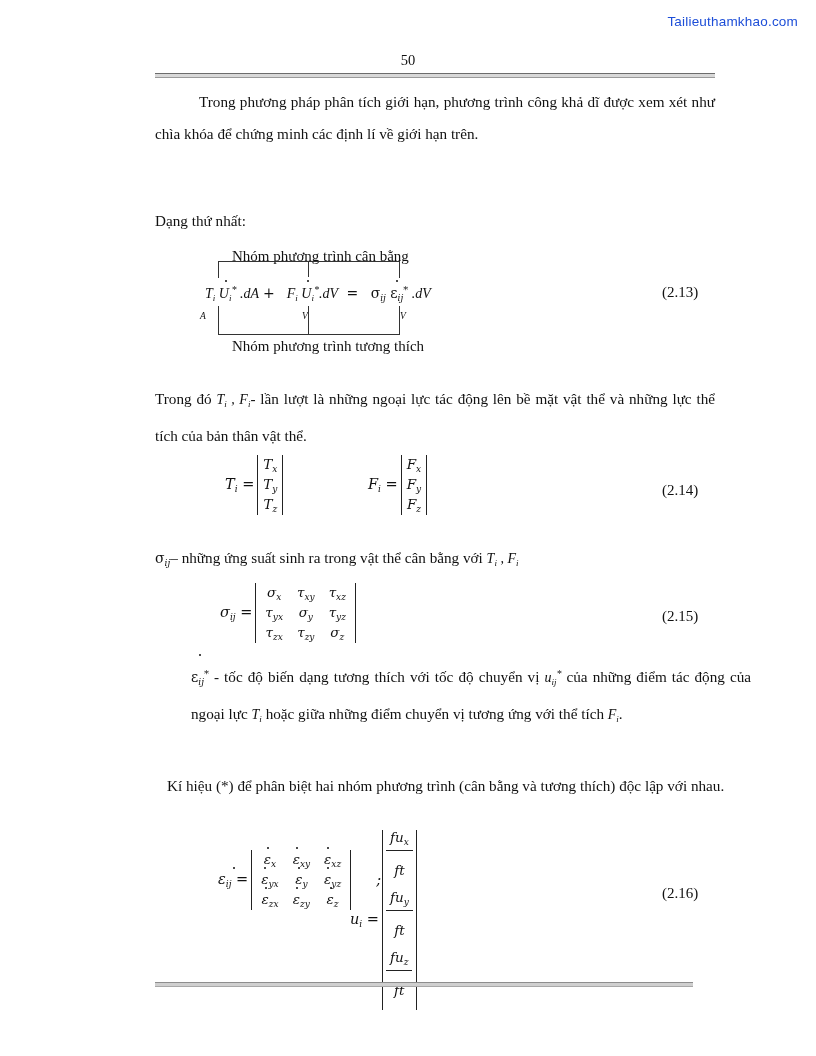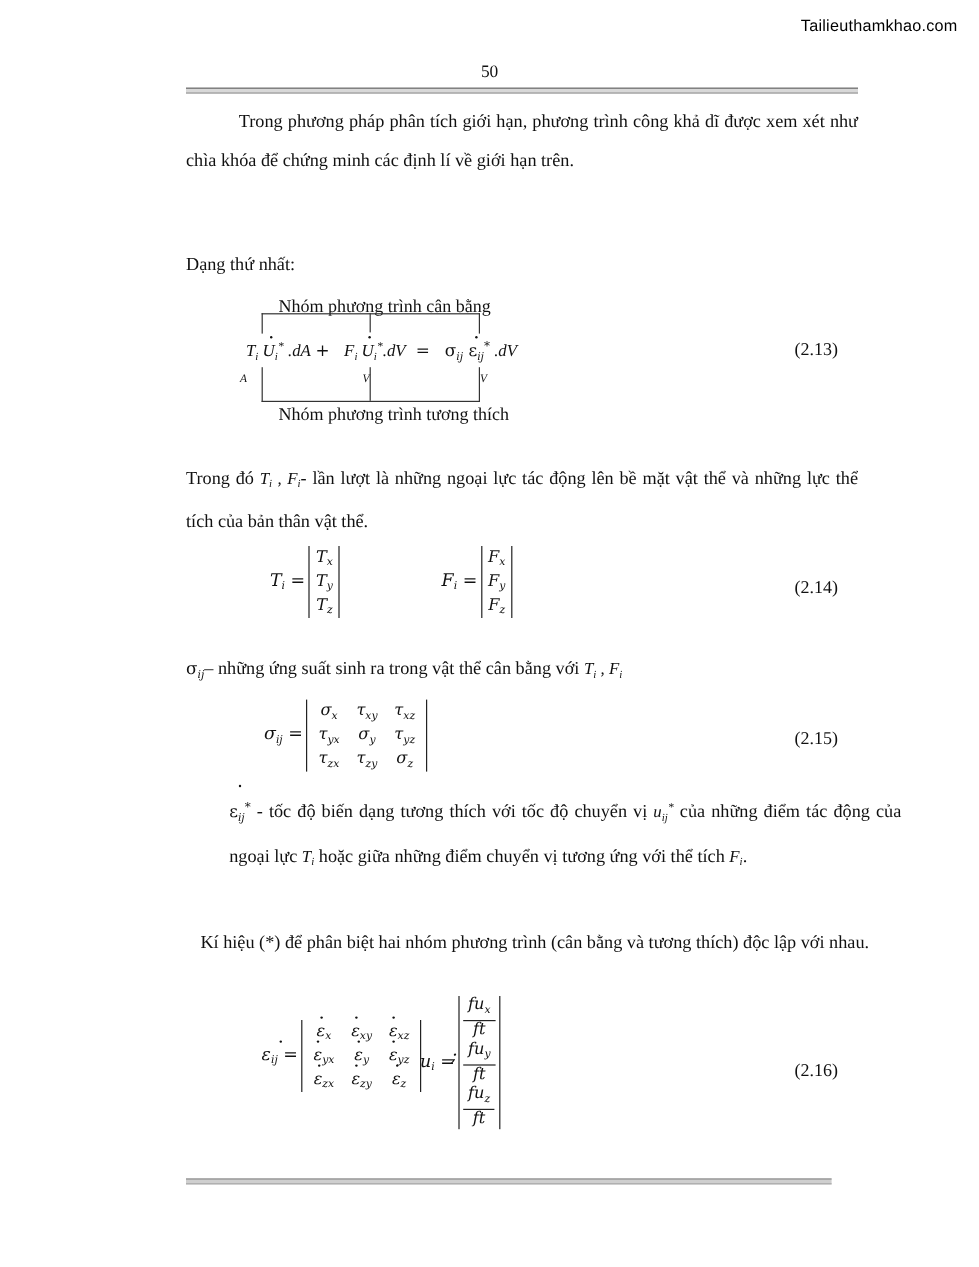--- a/index.html
+++ b/index.html
@@ -23,21 +23,21 @@
     height: 1056px;
   }
 
   
   .watermark {
     position: absolute;
     right: 18px;
     top: 14px;
     font-family: "Liberation Sans", "DejaVu Sans", sans-serif;
     font-size: 13.5px;
-    color: #000000;
+    color: #1d4ed8;
     letter-spacing: 0.2px;
     white-space: nowrap;
   }
 
   
   .page-number {
     position: absolute;
     left: 0; right: 0;
     top: 52px;
     text-align: center;
@@ -180,21 +180,21 @@
   }
   .frac {
     display: inline-block;
     text-align: center;
     font-family: "DejaVu Serif", serif;
     font-style: italic;
     font-size: 13.5px;
     line-height: 15px;
   }
   .frac .num { display: block; padding: 0 4px; }
-  .frac .den { display: block; padding: 0 4px; border-top: 1.2px solid #222; }
+  .frac .den { display: block; padding: 12px 4px; border-top: 1.2px solid #222; }
 
   
   .footer-rule {
     position: absolute;
     left: 155px;
     width: 538px;
     top: 982px;
     height: 3px;
     border-top: 1px solid #8d8d8d;
     border-bottom: 1px solid #a8a8a8;

